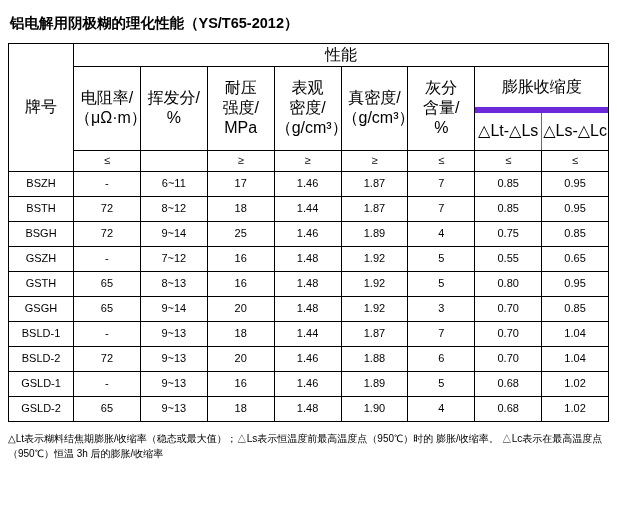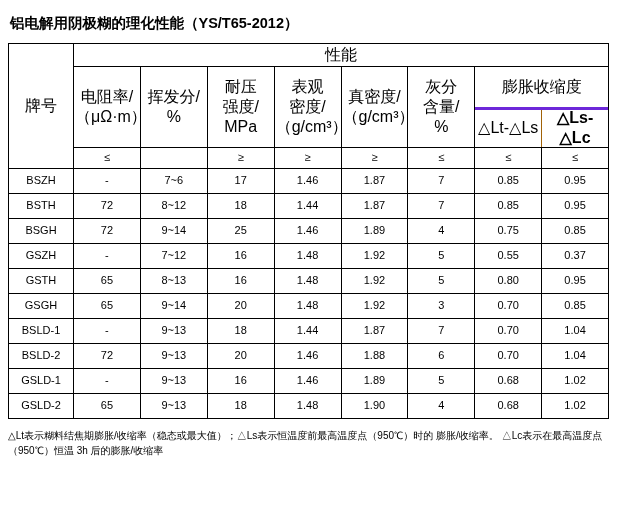--- a/index.html
+++ b/index.html
@@ -110,43 +110,43 @@
         <th style="width:76px">
           <span class="unit-line">真密度/</span>
           <span class="unit-line">（g/cm³）</span>
         </th>
         <th style="width:44px">
           <span class="unit-line">灰分</span>
           <span class="unit-line">含量/</span>
           <span class="unit-line">%</span>
         </th>
         <th colspan="2" style="padding:0">
-          <div style="border-bottom:3px solid #6d28d9;height:40px;line-height:40px;">膨胀收缩度</div>
+          <div style="border-bottom:6px solid #6d28d9;height:40px;line-height:40px;">膨胀收缩度</div>
           <div style="display:flex;height:37px;">
             <div style="flex:1;border-right:1px solid #a16207;display:flex;align-items:center;justify-content:center;">△Lt-△Ls</div>
-            <div style="flex:1;display:flex;align-items:center;justify-content:center;font-weight:bold;">△Ls-△Lc</div>
+            <div style="flex:1;display:flex;align-items:center;justify-content:center;">△Ls-△Lc</div>
           </div>
         </th>
       </tr>
       <tr class="sub-hdr">
         <td>≤</td>
         <td></td>
         <td>≥</td>
         <td>≥</td>
         <td>≥</td>
         <td>≤</td>
         <td>≤</td>
         <td>≤</td>
       </tr>
     </thead>
     <tbody id="table-body">
         <tr>
           <td class="brand">BSZH</td>
           <td>-</td>
-          <td>7~6</td>
+          <td>6~11</td>
           <td>17</td>
           <td>1.46</td>
           <td>1.87</td>
           <td>7</td>
           <td>0.85</td>
           <td>0.95</td>
         </tr>
         <tr>
           <td class="brand">BSTH</td>
           <td>72</td>
@@ -171,21 +171,21 @@
         </tr>
         <tr>
           <td class="brand">GSZH</td>
           <td>-</td>
           <td>7~12</td>
           <td>16</td>
           <td>1.48</td>
           <td>1.92</td>
           <td>5</td>
           <td>0.55</td>
-          <td>0.37</td>
+          <td>0.65</td>
         </tr>
         <tr>
           <td class="brand">GSTH</td>
           <td>65</td>
           <td>8~13</td>
           <td>16</td>
           <td>1.48</td>
           <td>1.92</td>
           <td>5</td>
           <td>0.80</td>

